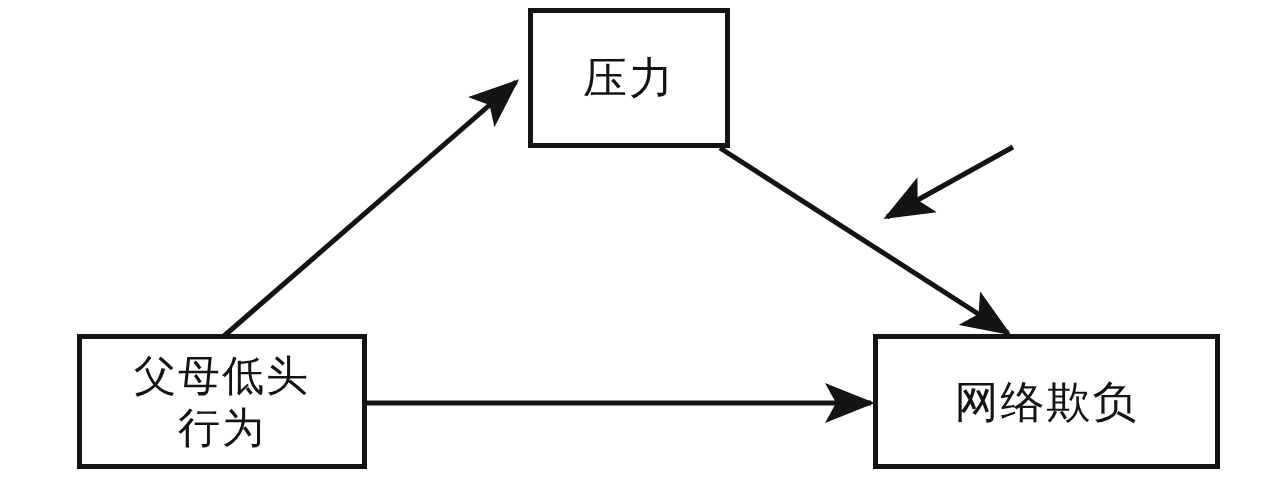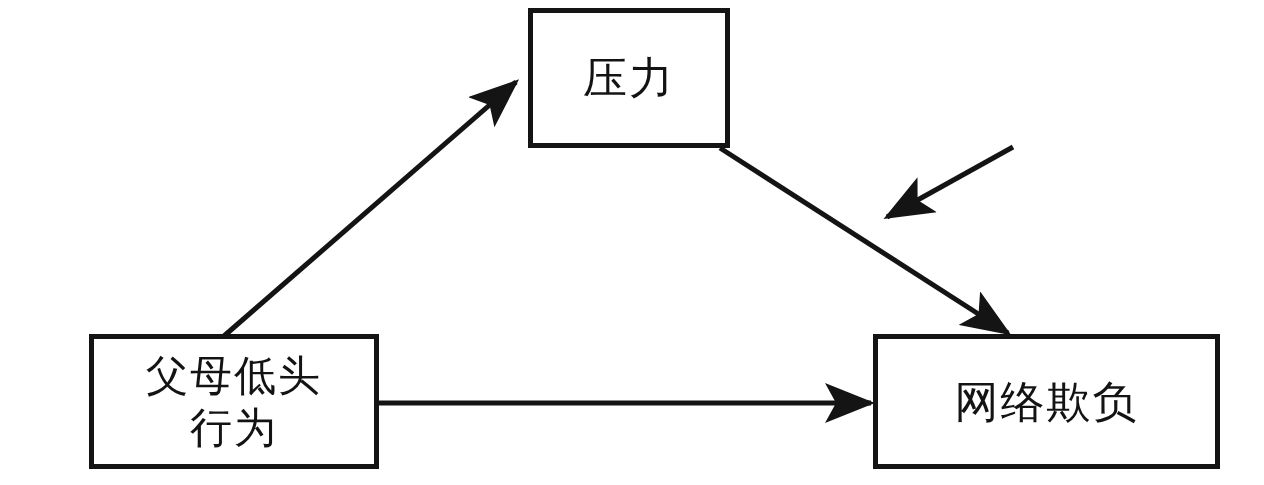--- a/index.html
+++ b/index.html
@@ -38,21 +38,21 @@
   .node-label {
     font-family: "DejaVu Serif", "Liberation Serif", serif;
     font-size: 44px;
     line-height: 1.12;
     letter-spacing: 2px;
     white-space: pre-line;
     color: #131313;
   }
   #node-stress  { left: 512px; top: 8px;   width: 202px; height: 140px; margin-left: 16px; }
   #node-age     { left: 1012px; top: 8px;  width: 202px; height: 140px; }
-  #node-phubbing{ left: 89px;  top: 334px; width: 290px; height: 135px; }
+  #node-phubbing{ left: 77px;  top: 334px; width: 290px; height: 135px; }
   #node-cyber   { left: 873px; top: 334px; width: 347px; height: 135px; }
   #node-phubbing .node-label { font-size: 42px; line-height: 1.22; }
 </style>
 </head>
 <body>
 
 <div id="canvas">
 
   <svg id="edges" viewBox="0 0 1264 485" xmlns="http://www.w3.org/2000/svg">
     <defs>

